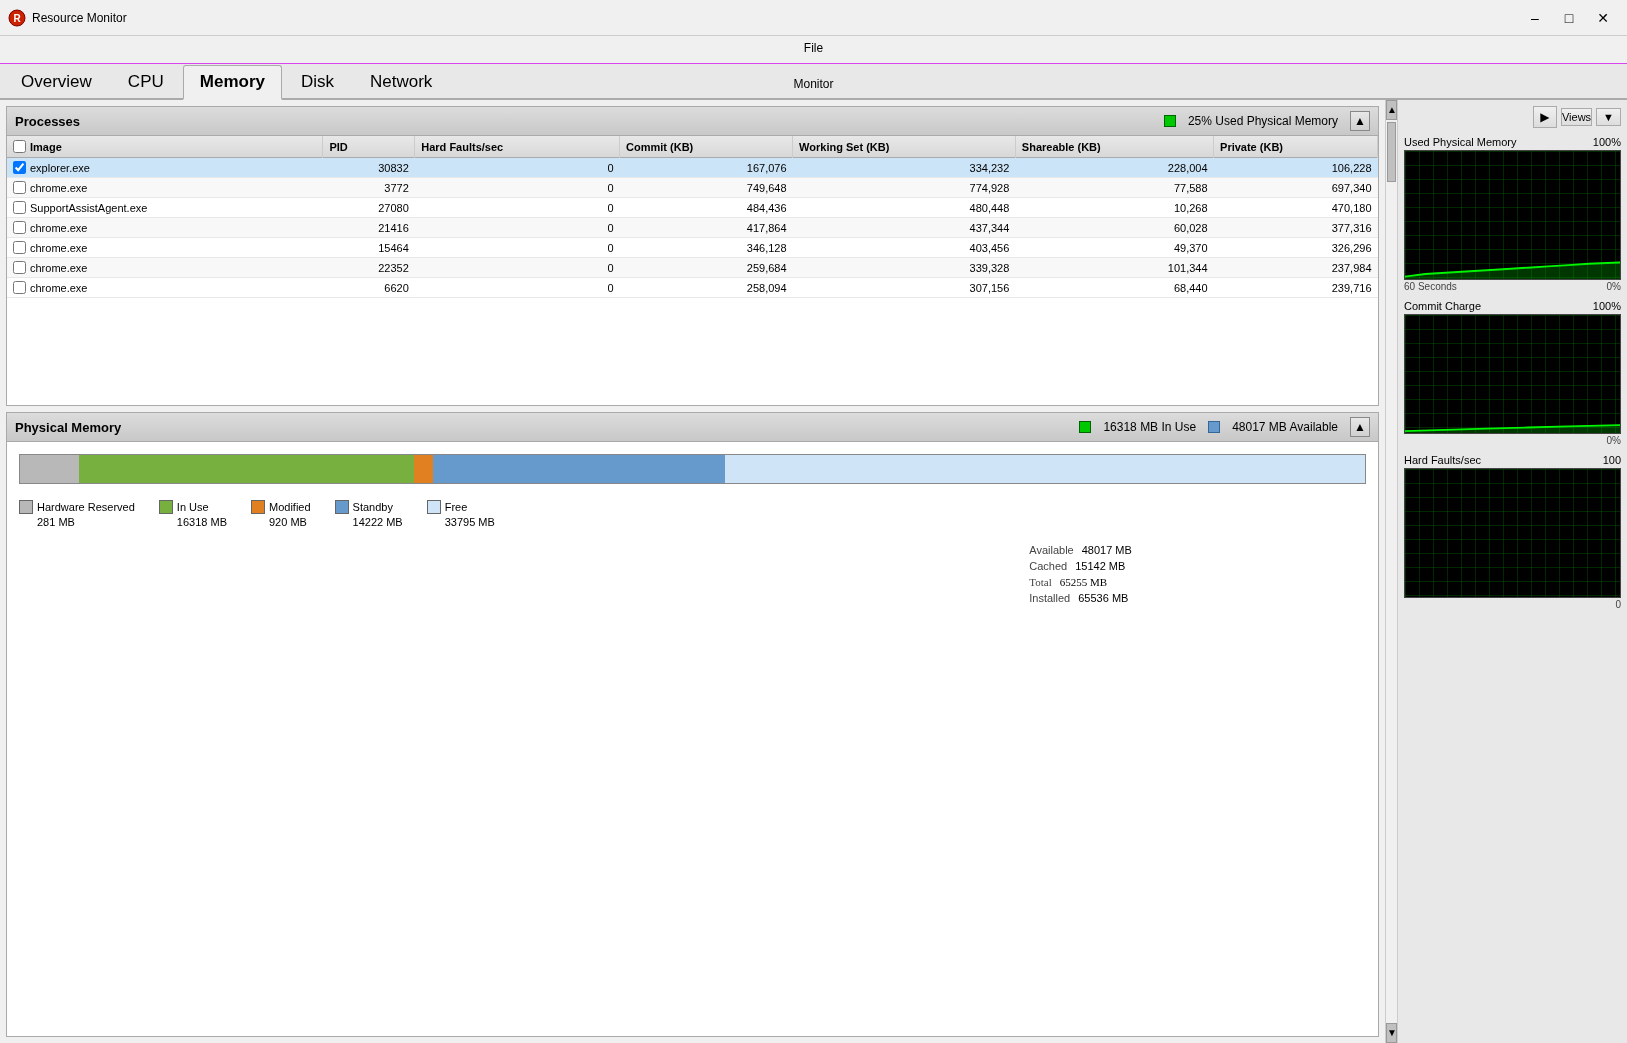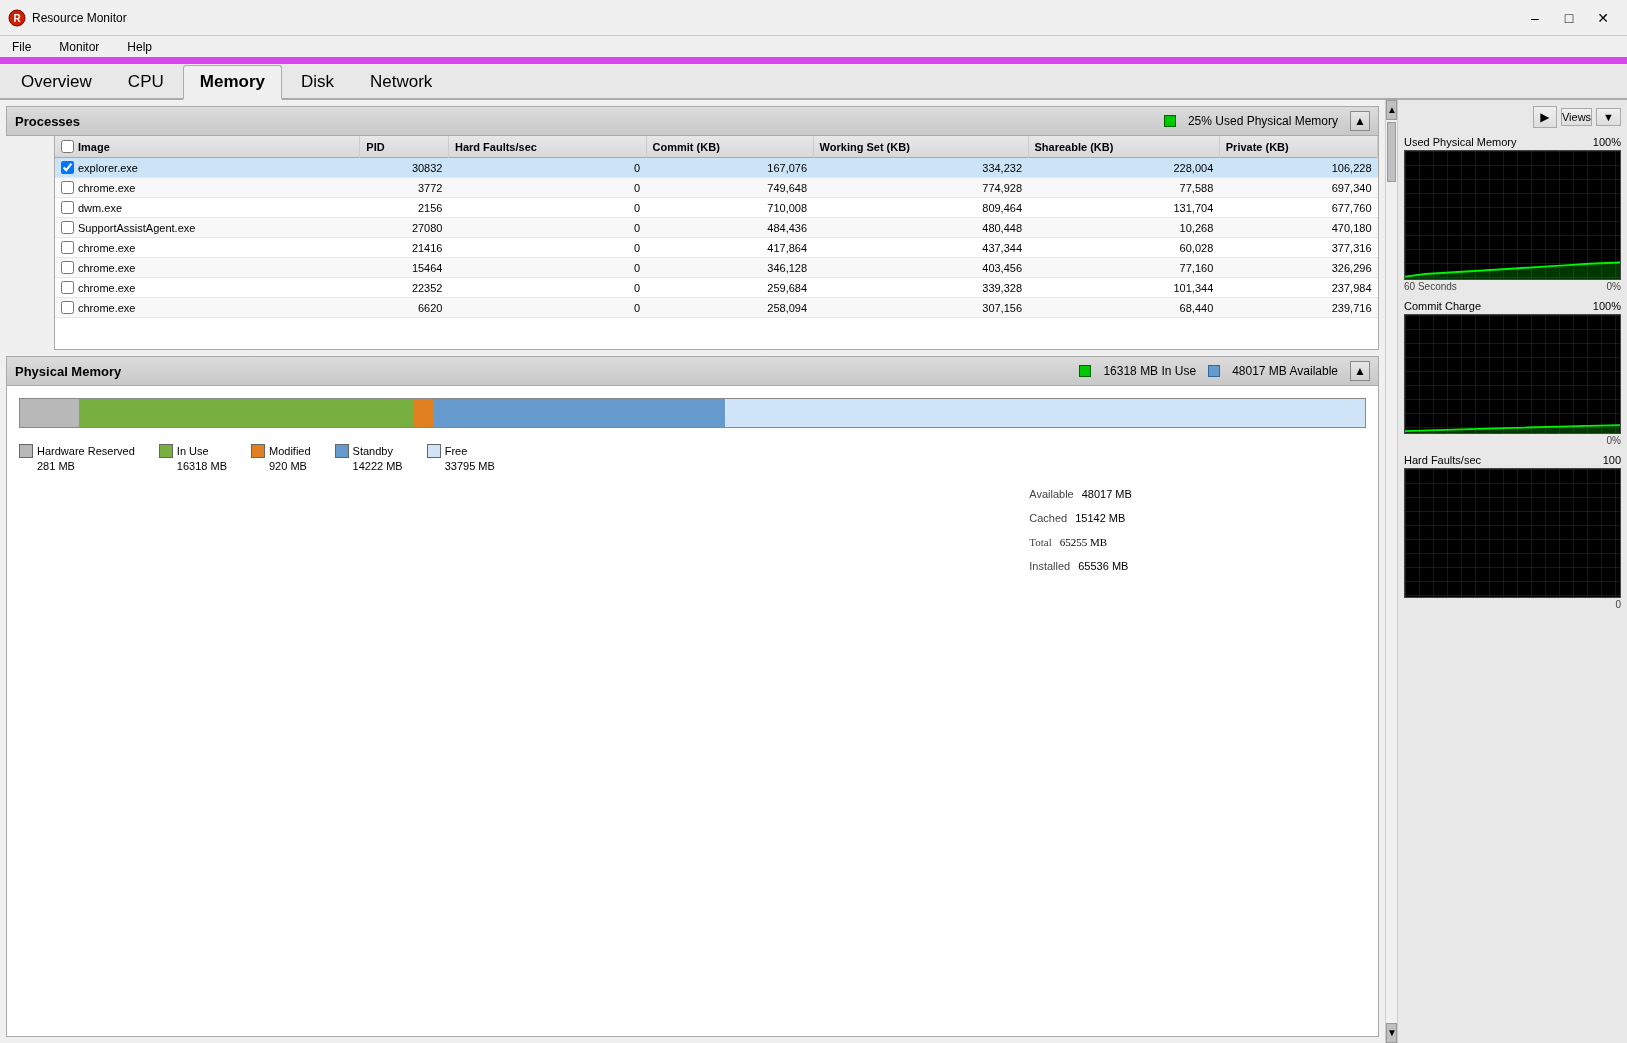--- a/index.html
+++ b/index.html
@@ -9,21 +9,21 @@
     .title-bar {
       display: flex; align-items: center; justify-content: space-between;
       background: #f0f0f0; padding: 6px 8px; border-bottom: 1px solid #ccc; height: 36px;
     }
     .title-bar-left { display: flex; align-items: center; gap: 6px; }
     .title-bar-icon { width: 18px; height: 18px; }
     .title-bar-controls { display: flex; gap: 2px; }
     .title-btn { width: 32px; height: 24px; border: none; background: transparent; font-size: 14px; cursor: pointer; display: flex; align-items: center; justify-content: center; }
 
     
-    .menu-bar { display: flex; align-items: center; padding: 2px 6px; background: #f0f0f0; border-bottom: 7px solid #d946ef; height: 28px; gap: 16px; }
+    .menu-bar { display: flex; align-items: center; padding: 2px 6px; background: #f0f0f0; border-bottom: 1px solid #d946ef; height: 28px; gap: 16px; flex-direction: column; }
     .menu-item { font-size: 12px; cursor: pointer; padding: 3px 6px; }
 
     
     .tab-bar { display: flex; align-items: center; background: #e8e8e8; border-bottom: 2px solid #aaa; height: 36px; padding: 0 4px; }
     .tab { padding: 6px 16px; cursor: pointer; font-size: 17px; border: 1px solid transparent; border-bottom: none; margin-right: 2px; border-radius: 3px 3px 0 0; }
     .tab.active { background: #f0f0f0; border-color: #aaa; border-bottom: 2px solid #f0f0f0; font-weight: 600; margin-bottom: -2px; }
 
     
     .main-container { display: flex; height: calc(1043px - 36px - 28px - 36px); }
     .left-panel { flex: 1; overflow: hidden; display: flex; flex-direction: column; padding: 6px; gap: 6px; }
@@ -36,21 +36,21 @@
       border: 1px solid #aaa; padding: 4px 8px; cursor: pointer;
     }
     .section-header-left { display: flex; align-items: flex-start; gap: 8px; font-weight: 700; font-size: 13px; }
     .section-header-right { display: flex; align-items: center; gap: 12px; font-size: 12px; }
     .green-dot { width: 12px; height: 12px; background: #00c800; border: 1px solid #006400; display: inline-block; }
     .blue-dot { width: 12px; height: 12px; background: #6699cc; border: 1px solid #336699; display: inline-block; }
     .collapse-btn { width: 20px; height: 20px; border: 1px solid #888; background: linear-gradient(to bottom, #e8e8e8, #d0d0d0); display: flex; align-items: center; justify-content: center; font-size: 12px; cursor: pointer; }
 
     
     .processes-section { display: flex; flex-direction: column; }
-    .processes-table-container { background: #fff; border: 1px solid #aaa; border-top: none; height: 214px; overflow: hidden; margin-left: 48px; }
+    .processes-table-container { background: #fff; border: 1px solid #aaa; border-top: none; height: 270px; overflow: hidden; }
     .processes-table { width: 100%; border-collapse: collapse; font-size: 11px; }
     .processes-table thead tr { background: linear-gradient(to bottom, #e8e8e8, #d8d8d8); border-bottom: 1px solid #aaa; }
     .processes-table thead th { padding: 4px 6px; text-align: left; font-weight: 600; border-right: 1px solid #ccc; cursor: pointer; white-space: nowrap; font-size: 11px; }
     .processes-table tbody tr { border-bottom: 1px solid #e8e8e8; }
     .processes-table tbody tr:nth-child(even) { background: #f8f8f8; }
     .processes-table tbody td { padding: 3px 6px; white-space: nowrap; }
     .processes-table tbody td.num { text-align: right; }
     .row-checked { background: #cce4f7 !important; }
     .checkbox-cell { display: flex; align-items: center; gap: 4px; }
     input[type=checkbox] { margin: 0; }
@@ -200,34 +200,20 @@
     <td class="num">0</td>
     <td class="num">749,648</td>
     <td class="num">774,928</td>
     <td class="num">77,588</td>
     <td class="num">697,340</td>
   </tr>
               <tr>
     <td>
       <div class="checkbox-cell">
         <input type="checkbox" style="">
-        <span>dwm.exe</span>
-      </div>
-    </td>
-    <td class="num">2156</td>
-    <td class="num">0</td>
-    <td class="num">710,008</td>
-    <td class="num">809,464</td>
-    <td class="num">131,704</td>
-    <td class="num">677,760</td>
-  </tr>
-              <tr>
-    <td>
-      <div class="checkbox-cell">
-        <input type="checkbox" style="">
         <span>SupportAssistAgent.exe</span>
       </div>
     </td>
     <td class="num">27080</td>
     <td class="num">0</td>
     <td class="num">484,436</td>
     <td class="num">480,448</td>
     <td class="num">10,268</td>
     <td class="num">470,180</td>
   </tr>
@@ -249,21 +235,21 @@
     <td>
       <div class="checkbox-cell">
         <input type="checkbox" style="">
         <span>chrome.exe</span>
       </div>
     </td>
     <td class="num">15464</td>
     <td class="num">0</td>
     <td class="num">346,128</td>
     <td class="num">403,456</td>
-    <td class="num">77,160</td>
+    <td class="num">49,370</td>
     <td class="num">326,296</td>
   </tr>
               <tr>
     <td>
       <div class="checkbox-cell">
         <input type="checkbox" style="">
         <span>chrome.exe</span>
       </div>
     </td>
     <td class="num">22352</td>
@@ -350,21 +336,21 @@
               <span>Free</span>
             </div>
             <div class="legend-value">33795 MB</div>
           </div>
         </div>
 
         <div style="display:flex; margin-top:8px;">
           <div style="flex:1"></div>
           <div style="flex:1"></div>
           <div style="flex:1"></div>
-          <div style="flex:1; display:flex; flex-direction:column; gap:12px; font-size:11px;">
+          <div style="flex:1; display:flex; flex-direction:column; gap:4px; font-size:11px;">
             <div style="display:flex; gap:8px;">
               <span style="color:#444;">Available</span>
               <span>48017 MB</span>
             </div>
             <div style="display:flex; gap:8px;">
               <span style="color:#444;">Cached</span>
               <span>15142 MB</span>
             </div>
             <div style="display:flex; gap:8px;font-family:Liberation Serif, serif;">
               <span style="color:#444;">Total</span>

